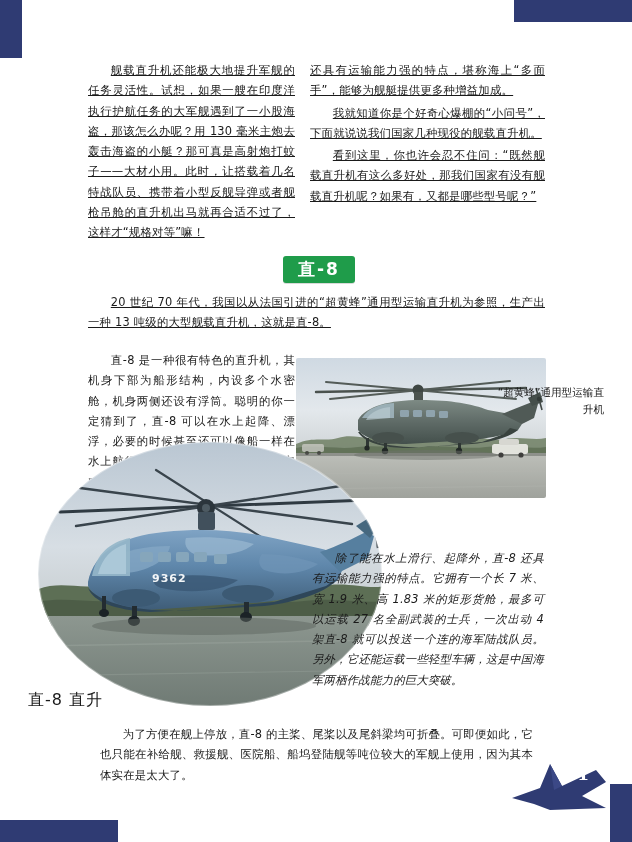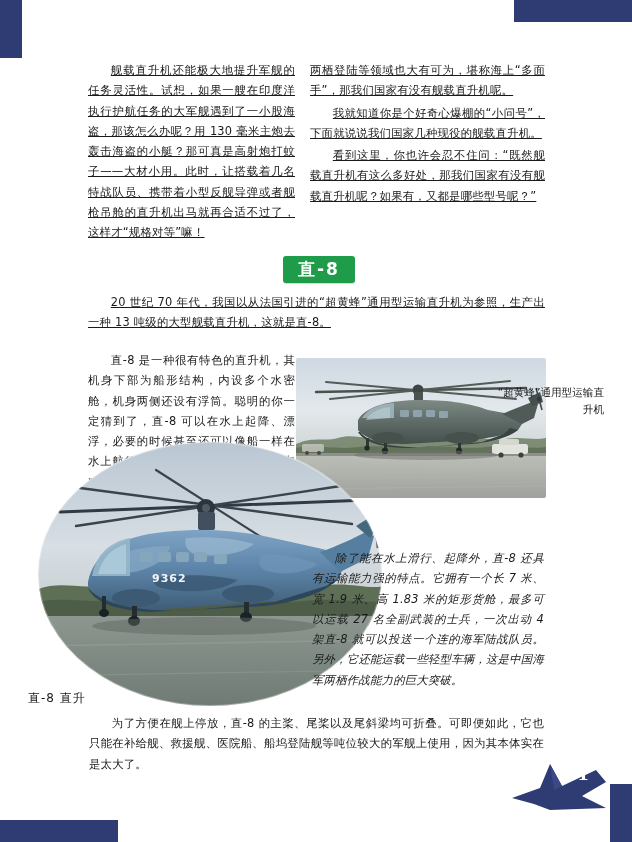--- a/index.html
+++ b/index.html
@@ -117,42 +117,42 @@
   #photo-2 {
     position: absolute;
     left: 36px; top: 440px;
     width: 348px; height: 268px;
     overflow: hidden;
   }
 
   #caption-2 {
     position: absolute;
     left: 28px; top: 690px;
-    font-size: 12px;
+    font-size: 16px;
     color: #1a1a1a;
     letter-spacing: 1px;
   }
 
   
   #col-right-low {
     position: absolute;
     left: 312px; top: 548px; width: 232px;
     font-size: 11.4px; line-height: 1.78; color: #1a1a1a;
     text-align: justify; letter-spacing: 0.2px;
   }
   #col-right-low p { margin: 0; text-indent: 2em; font-style: italic; }
 
   
   #col-bottom {
     position: absolute;
     left: 88px; top: 712px; width: 457px;
     font-size: 11.4px; line-height: 1.78; color: #1a1a1a;
     text-align: justify; letter-spacing: 0.2px;
   }
-  #col-bottom p { margin: 1px; text-indent: 2em; }
+  #col-bottom p { margin: 12px; text-indent: 2em; }
 
   
   #page-number-emblem {
     position: absolute;
     right: 18px; bottom: 30px;
     width: 104px; height: 60px;
   }
   #page-number-emblem .num {
     position: absolute;
     right: 24px; top: 12px;
@@ -171,21 +171,21 @@
   <div class="corner-tl"></div>
   <div class="corner-tr"></div>
   <div class="corner-bl"></div>
   <div class="corner-br"></div>
 
   <div class="col" id="col-left-top">
     <p>舰载直升机还能极大地提升军舰的任务灵活性。试想，如果一艘在印度洋执行护航任务的大军舰遇到了一小股海盗，那该怎么办呢？用 130 毫米主炮去轰击海盗的小艇？那可真是高射炮打蚊子——大材小用。此时，让搭载着几名特战队员、携带着小型反舰导弹或者舰枪吊舱的直升机出马就再合适不过了，这样才“规格对等”嘛！</p>
   </div>
 
   <div class="col" id="col-right-top">
-    <p class="noindent">两栖登陆等领域也大有可为，堪称海上“多面手”，那我们国家有没有舰载直升机呢。</p>
+    <p class="noindent">还具有运输能力强的特点，堪称海上“多面手”，能够为舰艇提供更多种增益加成。</p>
     <p>我就知道你是个好奇心爆棚的“小问号”，下面就说说我们国家几种现役的舰载直升机。</p>
     <p>看到这里，你也许会忍不住问：“既然舰载直升机有这么多好处，那我们国家有没有舰载直升机呢？如果有，又都是哪些型号呢？”</p>
   </div>
 
   <div id="section-badge">
     <span class="badge-text">直-8</span>
   </div>
 
   <div class="col" id="col-body-1">
     <p>20 世纪 70 年代，我国以从法国引进的“超黄蜂”通用型运输直升机为参照，生产出一种 13 吨级的大型舰载直升机，这就是直-8。</p>

